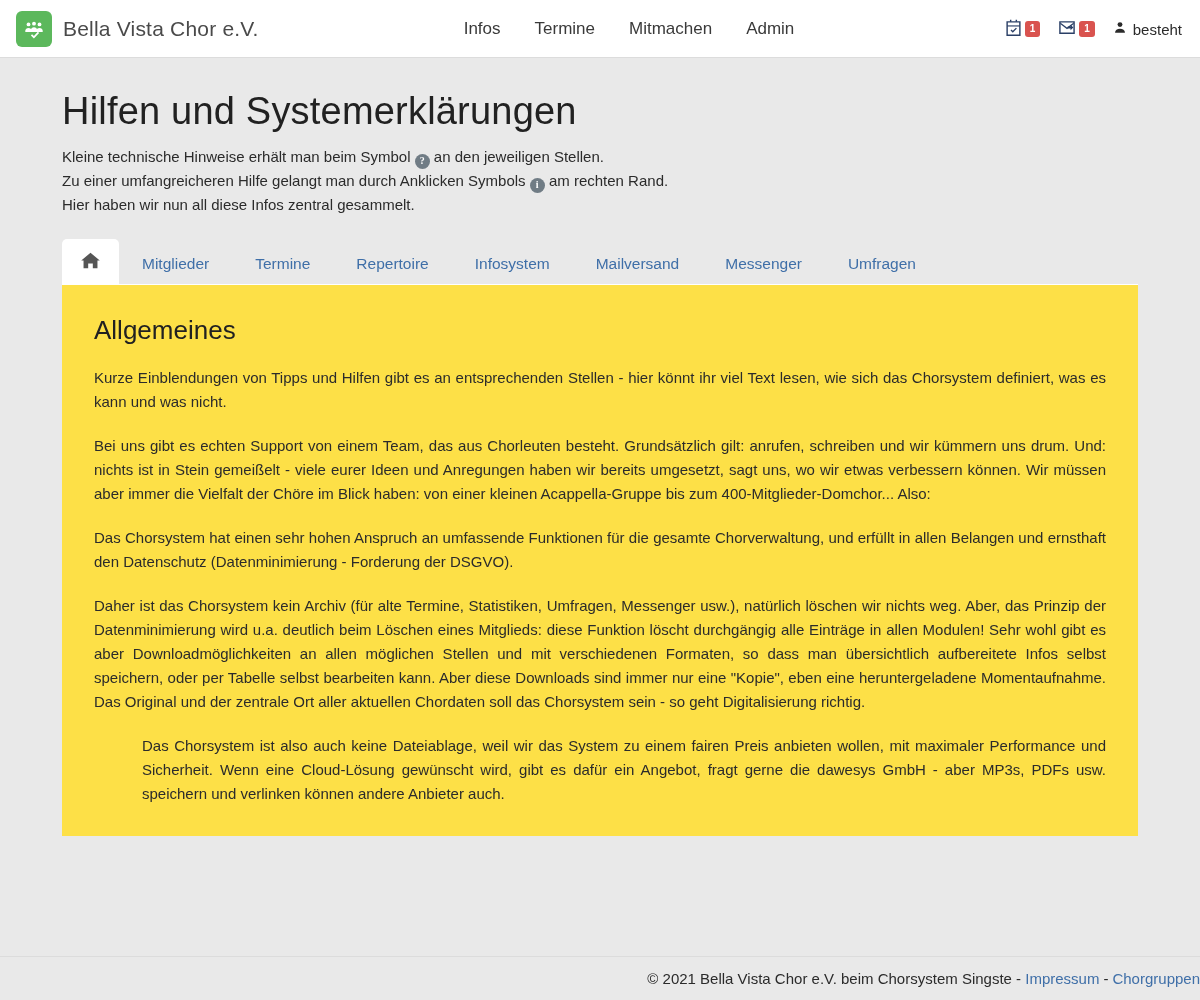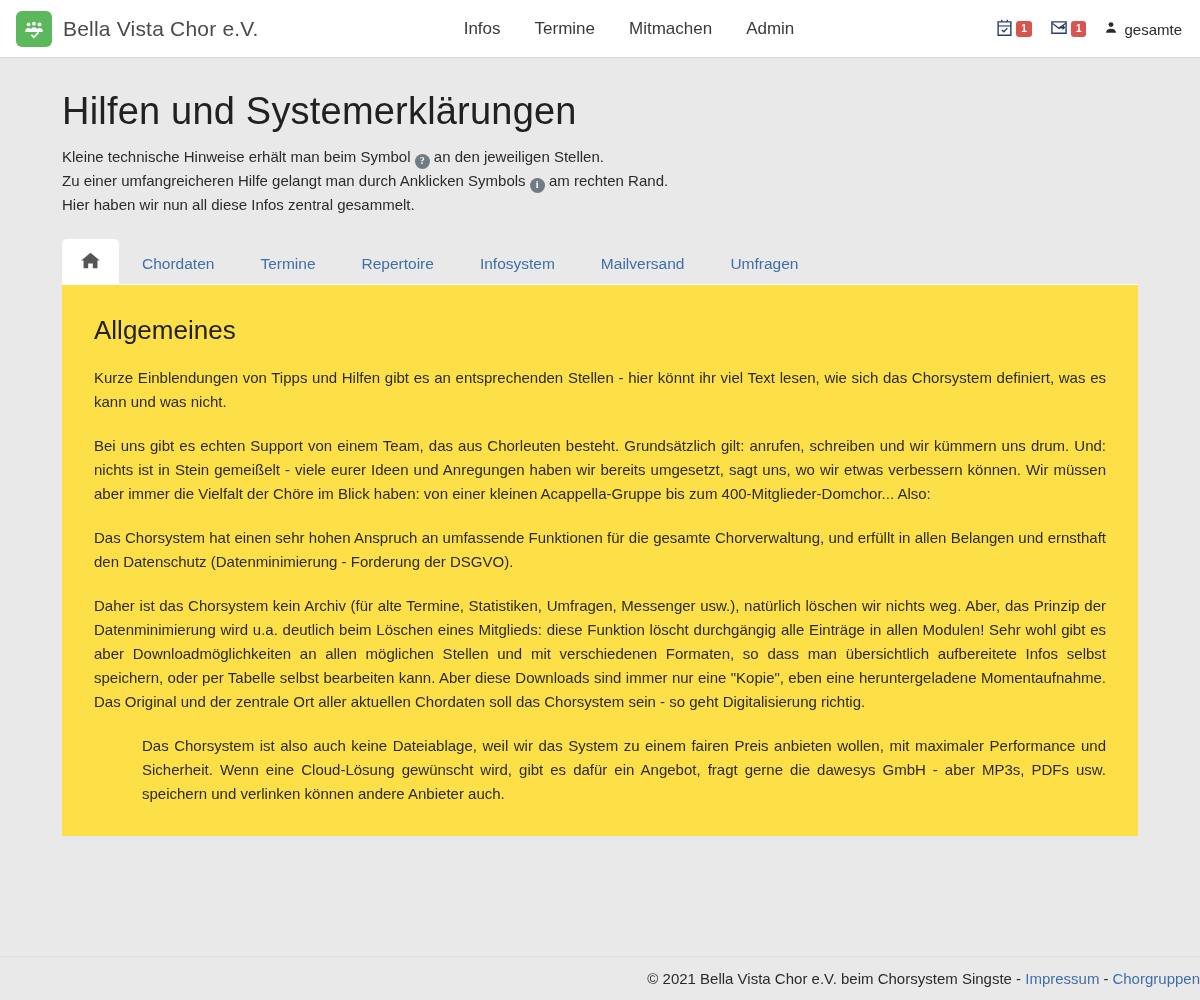--- a/index.html
+++ b/index.html
@@ -239,21 +239,21 @@
         <span class="badge">1</span>
       </span>
 
       <span class="user-chip">
         <span>
           <svg width="14" height="15" viewBox="0 0 24 24" fill="#2b2b2b" aria-hidden="true">
             <circle cx="12" cy="7" r="4.2"></circle>
             <path d="M3.5 21c0-4.4 3.8-7 8.5-7s8.5 2.6 8.5 7z"></path>
           </svg>
         </span>
-        <span>gesamte</span>
+        <span>besteht</span>
       </span>
     </div>
   </div>
 
   <div class="page-wrap">
 
     <h1 class="page-title">Hilfen und Systemerklärungen</h1>
 
     <p class="intro-line">
       <span>Kleine technische Hinweise erhält man beim Symbol </span><span class="inline-icon">?</span><span> an den jeweiligen Stellen.</span>
@@ -264,25 +264,26 @@
     <p class="intro-line">Hier haben wir nun all diese Infos zentral gesammelt.</p>
 
     <div class="tabs">
       <div class="tab home active">
         <span>
           <svg width="19" height="17" viewBox="0 0 24 22" fill="#555555" aria-hidden="true">
             <path d="M12 1L0 11h3v10h6v-6h6v6h6V11h3z"></path>
           </svg>
         </span>
       </div>
-      <div class="tab">Chordaten</div>
+      <div class="tab">Mitglieder</div>
       <div class="tab">Termine</div>
       <div class="tab">Repertoire</div>
       <div class="tab">Infosystem</div>
       <div class="tab">Mailversand</div>
+      <div class="tab">Messenger</div>
       <div class="tab">Umfragen</div>
     </div>
 
     <div class="panel">
       <h2 class="panel-title">Allgemeines</h2>
       <p>Kurze Einblendungen von Tipps und Hilfen gibt es an entsprechenden Stellen - hier könnt ihr viel Text lesen, wie sich das Chorsystem definiert, was es kann und was nicht.</p>
       <p>Bei uns gibt es echten Support von einem Team, das aus Chorleuten besteht. Grundsätzlich gilt: anrufen, schreiben und wir kümmern uns drum. Und: nichts ist in Stein gemeißelt - viele eurer Ideen und Anregungen haben wir bereits umgesetzt, sagt uns, wo wir etwas verbessern können. Wir müssen aber immer die Vielfalt der Chöre im Blick haben: von einer kleinen Acappella-Gruppe bis zum 400-Mitglieder-Domchor... Also:</p>
       <p>Das Chorsystem hat einen sehr hohen Anspruch an umfassende Funktionen für die gesamte Chorverwaltung, und erfüllt in allen Belangen und ernsthaft den Datenschutz (Datenminimierung - Forderung der DSGVO).</p>
       <p>Daher ist das Chorsystem kein Archiv (für alte Termine, Statistiken, Umfragen, Messenger usw.), natürlich löschen wir nichts weg. Aber, das Prinzip der Datenminimierung wird u.a. deutlich beim Löschen eines Mitglieds: diese Funktion löscht durchgängig alle Einträge in allen Modulen!
 Sehr wohl gibt es aber Downloadmöglichkeiten an allen möglichen Stellen und mit verschiedenen Formaten, so dass man übersichtlich aufbereitete Infos selbst speichern, oder per Tabelle selbst bearbeiten kann. Aber diese Downloads sind immer nur eine "Kopie", eben eine heruntergeladene Momentaufnahme. Das Original und der zentrale Ort aller aktuellen Chordaten soll das Chorsystem sein - so geht Digitalisierung richtig.</p>

